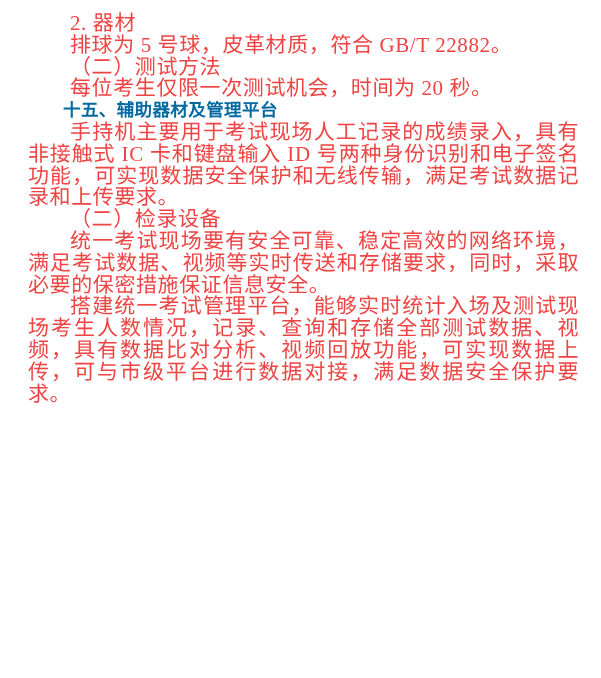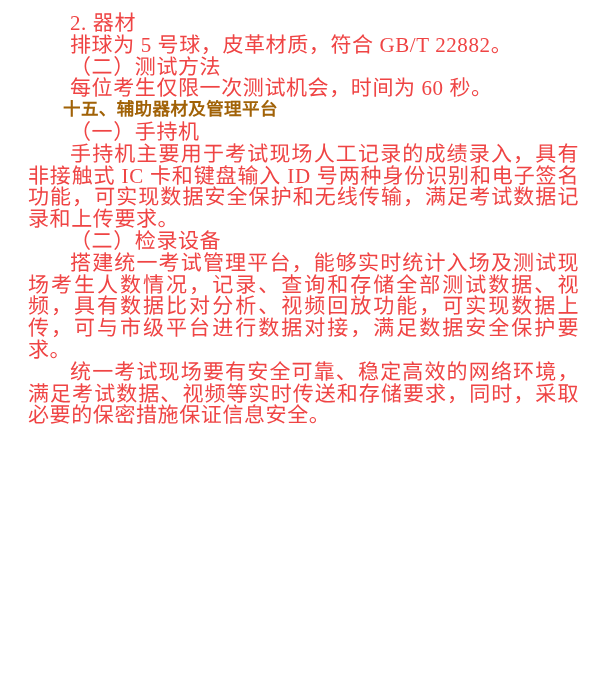--- a/index.html
+++ b/index.html
@@ -26,36 +26,35 @@
     color: #ef4444;
     text-align: justify;
     text-align-last: left;
     text-indent: 2em;
     word-break: break-all;
   }
   .doc p.p-sub {
     
   }
   .doc p.p-heading {
-    font-family: Liberation Mono, monospace;
+    font-family: Liberation Sans, sans-serif;
     font-weight: 700;
     font-size: 17.5px;
     letter-spacing: 0.4px;
-    color: #a16207;
+    color: #0369a1;
   }
 </style>
 </head>
 <body>
 
 <div class="page">
   <div class="doc">
     <p class="p-sub">2. 器材</p>
     <p class="p-body">排球为 5 号球，皮革材质，符合 GB/T 22882。</p>
     <p class="p-sub">（二）测试方法</p>
-    <p class="p-body">每位考生仅限一次测试机会，时间为 60 秒。</p>
+    <p class="p-body">每位考生仅限一次测试机会，时间为 20 秒。</p>
     <p class="p-heading">十五、辅助器材及管理平台</p>
-    <p class="p-sub">（一）手持机</p>
     <p class="p-body">手持机主要用于考试现场人工记录的成绩录入，具有非接触式 IC 卡和键盘输入 ID 号两种身份识别和电子签名功能，可实现数据安全保护和无线传输，满足考试数据记录和上传要求。</p>
     <p class="p-sub">（二）检录设备</p>
+    <p class="p-body">统一考试现场要有安全可靠、稳定高效的网络环境，满足考试数据、视频等实时传送和存储要求，同时，采取必要的保密措施保证信息安全。</p>
     <p class="p-body">搭建统一考试管理平台，能够实时统计入场及测试现场考生人数情况，记录、查询和存储全部测试数据、视频，具有数据比对分析、视频回放功能，可实现数据上传，可与市级平台进行数据对接，满足数据安全保护要求。</p>
-    <p class="p-body">统一考试现场要有安全可靠、稳定高效的网络环境，满足考试数据、视频等实时传送和存储要求，同时，采取必要的保密措施保证信息安全。</p>
   </div>
 </div>
 
 </body></html>

